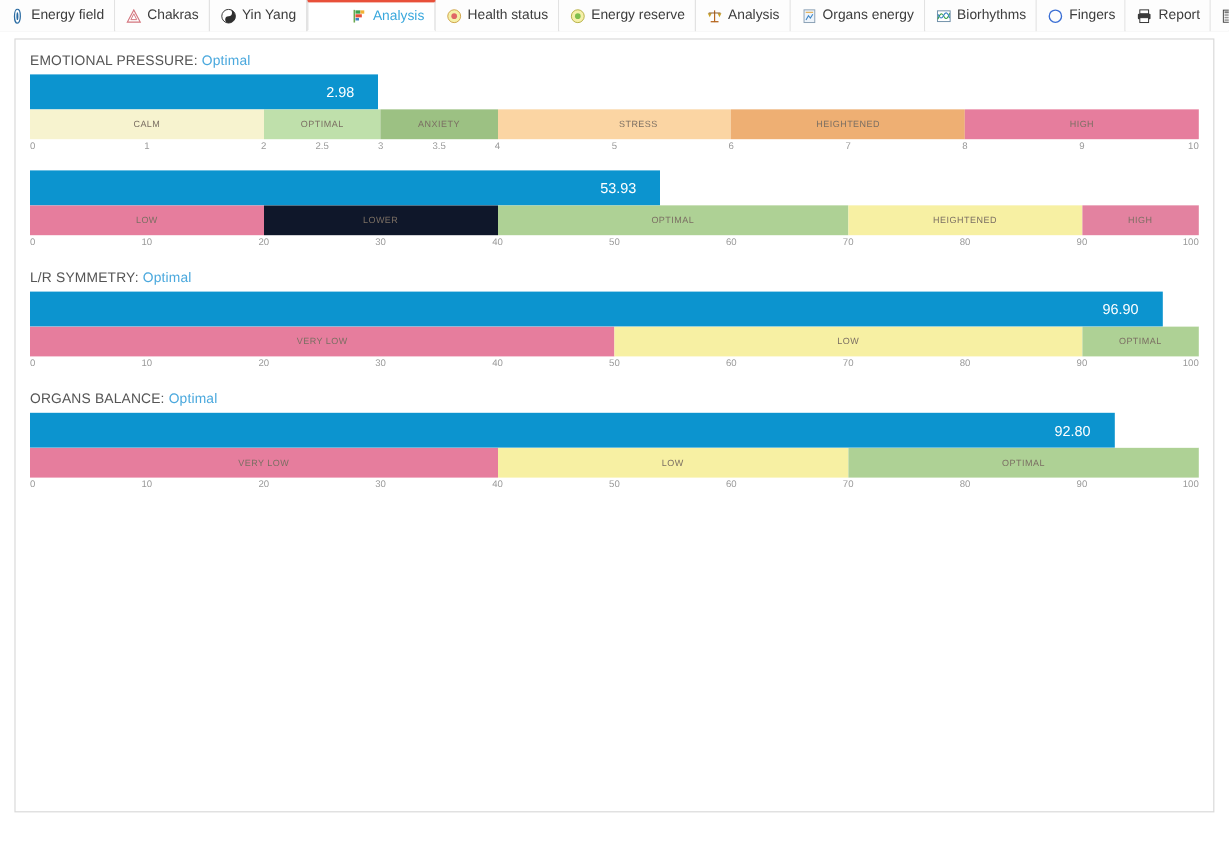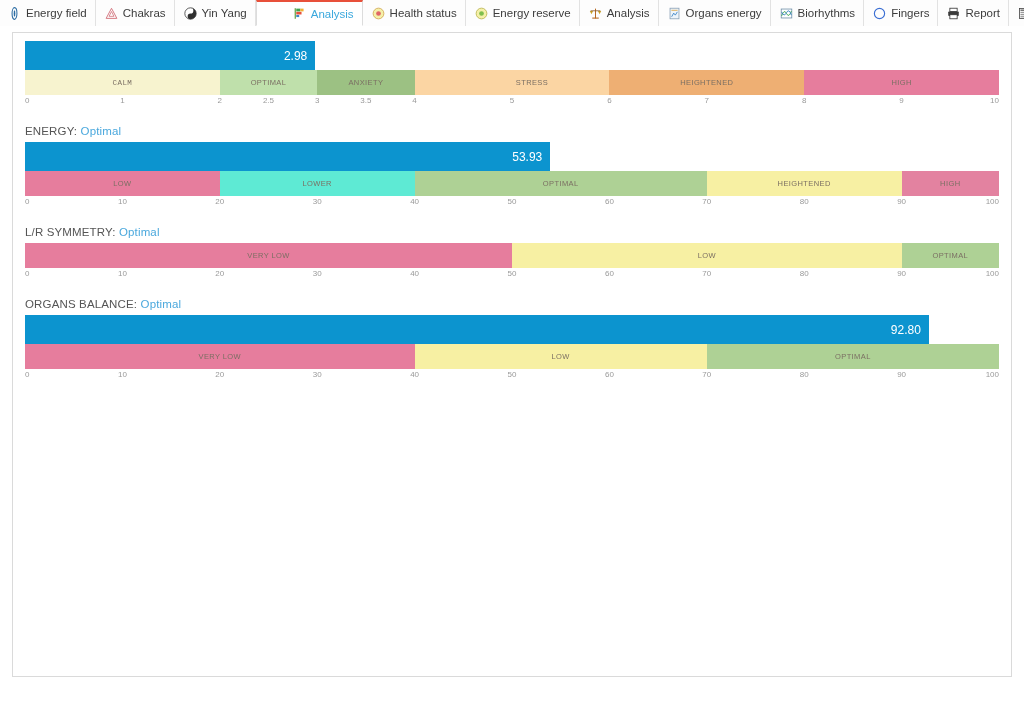--- a/index.html
+++ b/index.html
@@ -109,21 +109,21 @@
     position: absolute;
     left: 0; top: 0; bottom: 0;
     background: #0c94cf;
     display: flex;
     align-items: center;
     justify-content: flex-end;
   }
   .valuebar-fill .vnum {
     color: #ffffff;
     font-size: 12px;
-    padding-right: 8px;
+    padding-right: 20px;
     white-space: nowrap;
   }
 
   .segbar {
     display: flex;
     height: 25px;
     width: 100%;
   }
   .seg {
     display: flex;
@@ -278,28 +278,29 @@
         </svg>
       </span>
       <span>Export to CSV</span>
     </div>
   </div>
 
 <div id="page">
 
   <div id="panel">
       <div class="metric">
+        <div class="metric-label"><span>EMOTIONAL PRESSURE</span>: <span class="status">Optimal</span></div>
         <div class="gauge">
           <div class="valuebar-track">
             <div class="valuebar-fill" style="width: 29.8%; background: rgb(12, 148, 207);">
               <span class="vnum">2.98</span>
             </div>
           </div>
           <div class="segbar">
-            <div class="seg" style="flex: 0 0 20%; background: rgb(247, 243, 207); font-family: Liberation Mono, monospace;">
+            <div class="seg" style="flex: 0 0 20%; background: rgb(247, 243, 207);">
               <span>CALM</span>
             </div>
             <div class="seg" style="flex: 0 0 10%; background: rgb(191, 224, 171);">
               <span>OPTIMAL</span>
             </div>
             <div class="seg" style="flex: 0 0 10%; background: rgb(156, 193, 131);">
               <span>ANXIETY</span>
             </div>
             <div class="seg" style="flex: 0 0 20%; background: rgb(251, 213, 163); padding-left: 40px;">
               <span>STRESS</span>
@@ -322,32 +323,31 @@
             <span class="tick" style="left: 50%;">5</span>
             <span class="tick" style="left: 60%;">6</span>
             <span class="tick" style="left: 70%;">7</span>
             <span class="tick" style="left: 80%;">8</span>
             <span class="tick" style="left: 90%;">9</span>
             <span class="tick last" style="left: 100%;">10</span>
           </div>
         </div>
       </div>
       <div class="metric">
-        <div class="metric-label"><span>ENERGY</span>: <span class="status">Optimal</span></div>
         <div class="gauge">
           <div class="valuebar-track">
             <div class="valuebar-fill" style="width: 53.93%; background: rgb(12, 148, 207);">
               <span class="vnum">53.93</span>
             </div>
           </div>
           <div class="segbar">
             <div class="seg" style="flex: 0 0 20%; background: rgb(230, 125, 157);">
               <span>LOW</span>
             </div>
-            <div class="seg" style="flex: 0 0 20%; background: #5eead4;">
+            <div class="seg" style="flex: 0 0 20%; background: #0f172a;">
               <span>LOWER</span>
             </div>
             <div class="seg" style="flex: 0 0 30%; background: rgb(174, 209, 149);">
               <span>OPTIMAL</span>
             </div>
             <div class="seg" style="flex: 0 0 20%; background: rgb(247, 240, 163);">
               <span>HEIGHTENED</span>
             </div>
             <div class="seg" style="flex: 0 0 10%; background: rgb(227, 130, 160);">
               <span>HIGH</span>
@@ -364,20 +364,25 @@
             <span class="tick" style="left: 70%;">70</span>
             <span class="tick" style="left: 80%;">80</span>
             <span class="tick" style="left: 90%;">90</span>
             <span class="tick last" style="left: 100%;">100</span>
           </div>
         </div>
       </div>
       <div class="metric">
         <div class="metric-label"><span>L/R SYMMETRY</span>: <span class="status">Optimal</span></div>
         <div class="gauge">
+          <div class="valuebar-track">
+            <div class="valuebar-fill" style="width: 96.9%; background: rgb(12, 148, 207);">
+              <span class="vnum">96.90</span>
+            </div>
+          </div>
           <div class="segbar">
             <div class="seg" style="flex: 0 0 50%; background: rgb(230, 125, 157);">
               <span>VERY LOW</span>
             </div>
             <div class="seg" style="flex: 0 0 40%; background: rgb(247, 240, 163);">
               <span>LOW</span>
             </div>
             <div class="seg" style="flex: 0 0 10%; background: rgb(174, 209, 149);">
               <span>OPTIMAL</span>
             </div>

